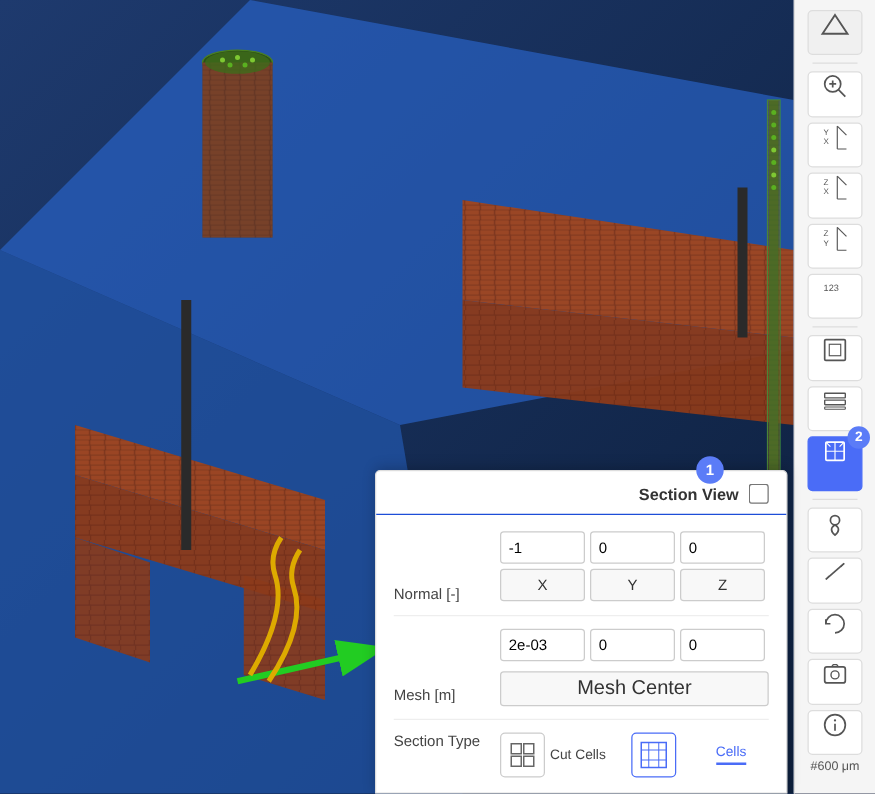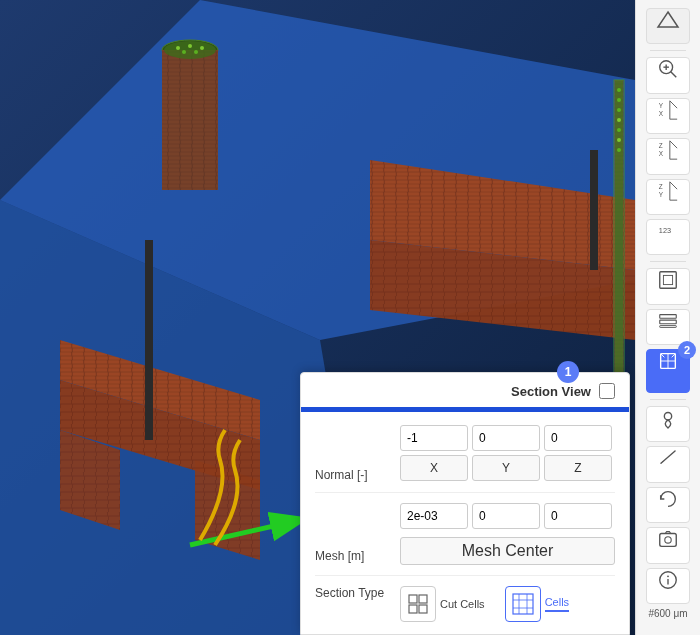--- a/index.html
+++ b/index.html
@@ -87,21 +87,21 @@
       border-radius: 4px 4px 0 0;
       box-shadow: 0 -2px 10px rgba(0,0,0,0.2);
       padding: 0;
     }
 
     .panel-header {
       display: flex;
       align-items: center;
       justify-content: flex-end;
       padding: 10px 14px 8px;
-      border-bottom: 5px solid #1d4ed8;
+      border-bottom: 1px solid #1d4ed8;
       position: relative;
     }
 
     .panel-title {
       font-size: 13px;
       font-weight: 600;
       color: #333;
       margin-right: 8px;
     }
 
@@ -532,18 +532,18 @@
         <div class="type-option active">
           <div class="type-icon" style="border-color:#4a6cf7;">
             <svg width="24" height="24" viewBox="0 0 24 24" fill="none">
               <rect x="2" y="2" width="20" height="20" stroke="#4a6cf7" stroke-width="1.2" fill="none"></rect>
               <line x1="8" y1="2" x2="8" y2="22" stroke="#4a6cf7" stroke-width="0.8"></line>
               <line x1="16" y1="2" x2="16" y2="22" stroke="#4a6cf7" stroke-width="0.8"></line>
               <line x1="2" y1="8" x2="22" y2="8" stroke="#4a6cf7" stroke-width="0.8"></line>
               <line x1="2" y1="16" x2="22" y2="16" stroke="#4a6cf7" stroke-width="0.8"></line>
             </svg>
           </div>
-          <span class="type-option-label" style="color:#4a6cf7;border-bottom:2px solid #4a6cf7;padding-bottom:2px;">Cells</span>
+          <span class="type-option-label" style="color:#4a6cf7;border-bottom:2px solid #4a6cf7;padding-bottom:2px;margin-left:28px;">Cells</span>
         </div>
       </div>
     </div>
   </div>
 </div>
 
 </body></html>

